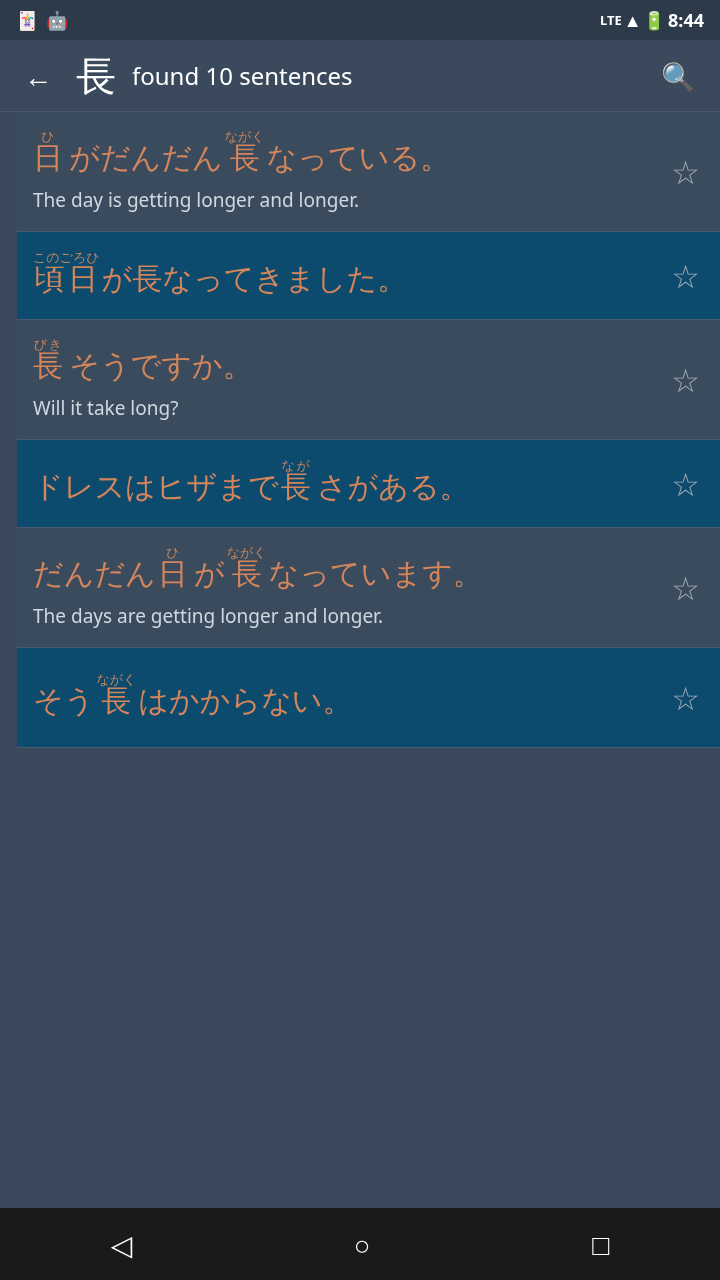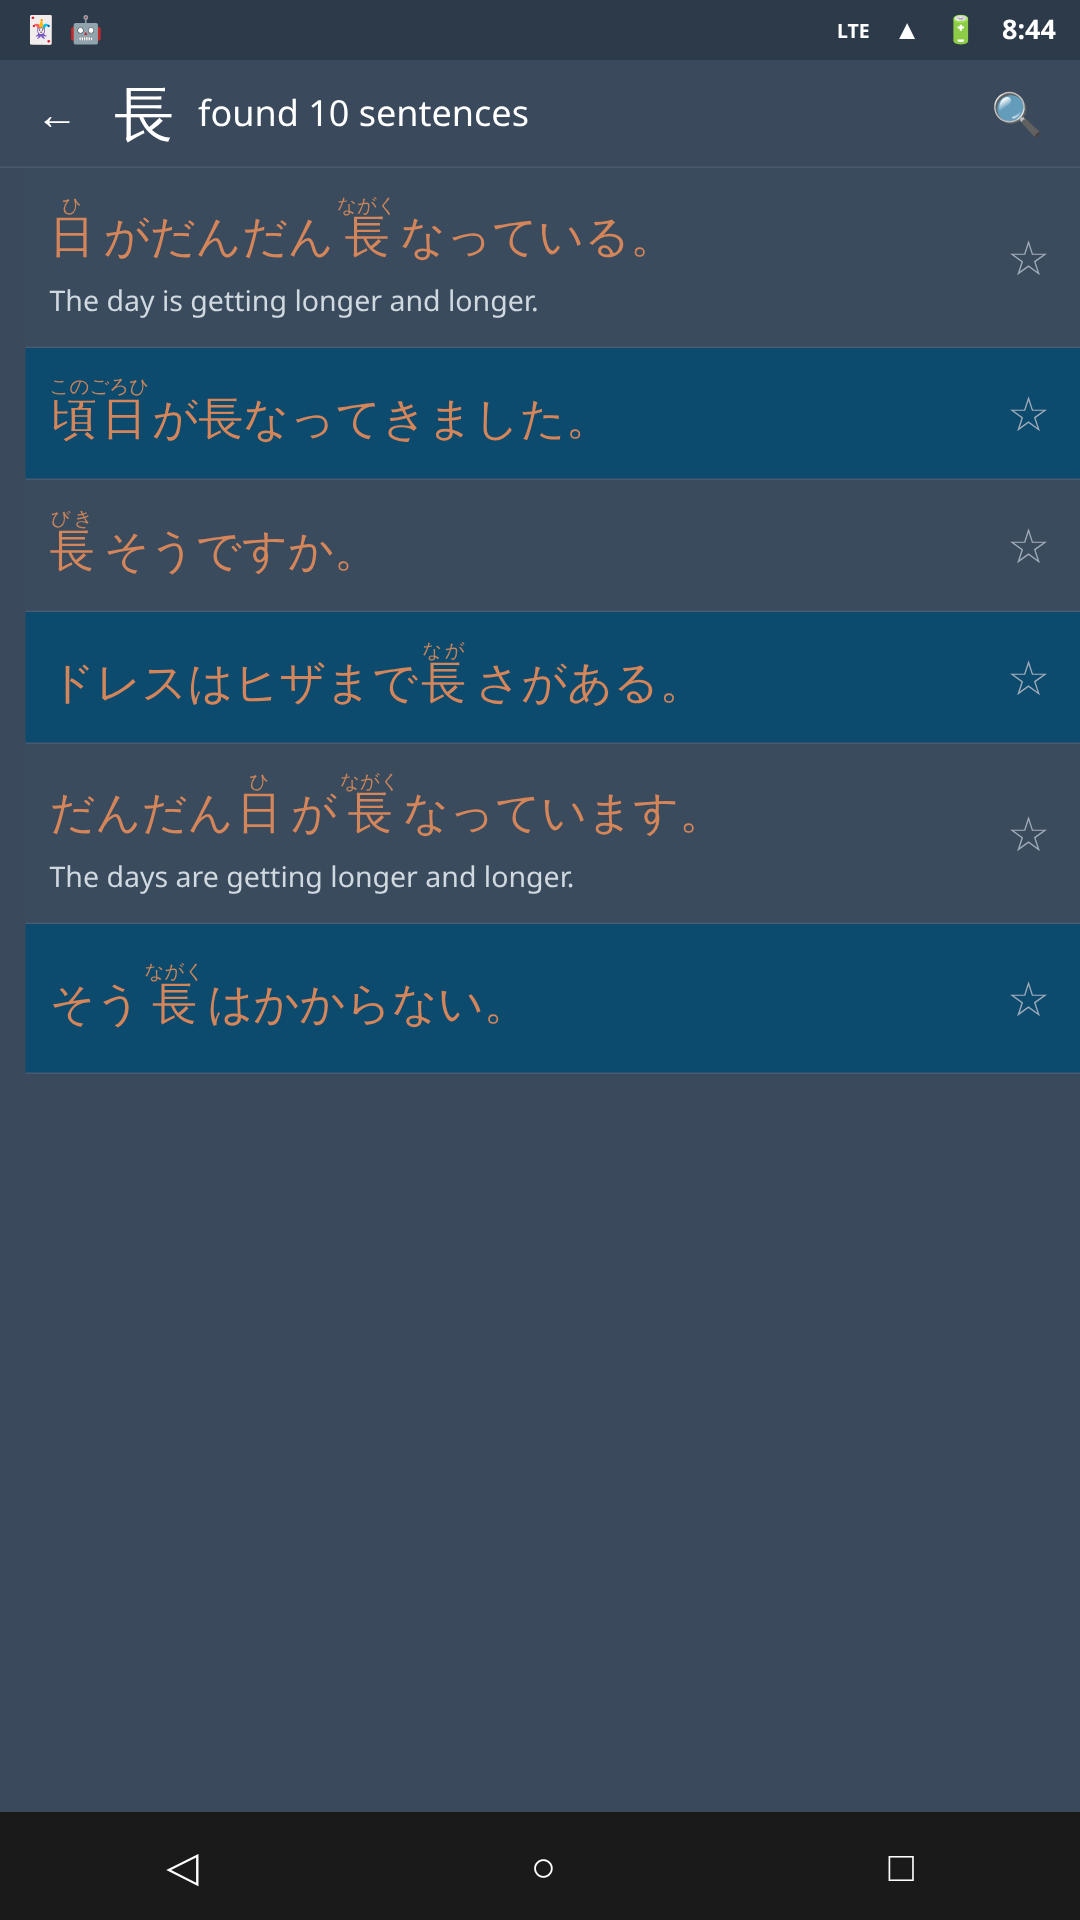--- a/index.html
+++ b/index.html
@@ -30,21 +30,21 @@
       gap: 8px;
       flex: 1;
     }
     .status-icon {
       color: #ffffff;
       font-size: 18px;
     }
     .status-right {
       display: flex;
       align-items: center;
-      gap: 16px;
+      gap: 2px;
     }
     .status-time {
       color: #ffffff;
       font-size: 18px;
       font-weight: bold;
     }
     .lte-badge {
       color: #ffffff;
       font-size: 13px;
       font-weight: bold;
@@ -221,20 +221,21 @@
 
   <div class="sentence-item">
     <div class="sentence-content">
       <div class="ruby-line">
         <ruby>
           <rb style="color:#d4855a;font-size:30px;">長</rb>
           <rt style="color:#c8845a;font-size:13px;">びき</rt>
         </ruby>
         <span style="color:#d4855a;font-size:30px;">そうですか。</span>
       </div>
+      <div class="english-text">Will it take long?</div>
     </div>
     <span class="star-btn">☆</span>
   </div>
 
   <div class="sentence-item">
     <div class="sentence-content">
       <div class="ruby-line">
         <span style="color:#d4855a;font-size:30px;">ドレスはヒザまで</span>
         <ruby>
           <rb style="color:#d4855a;font-size:30px;">長</rb>

